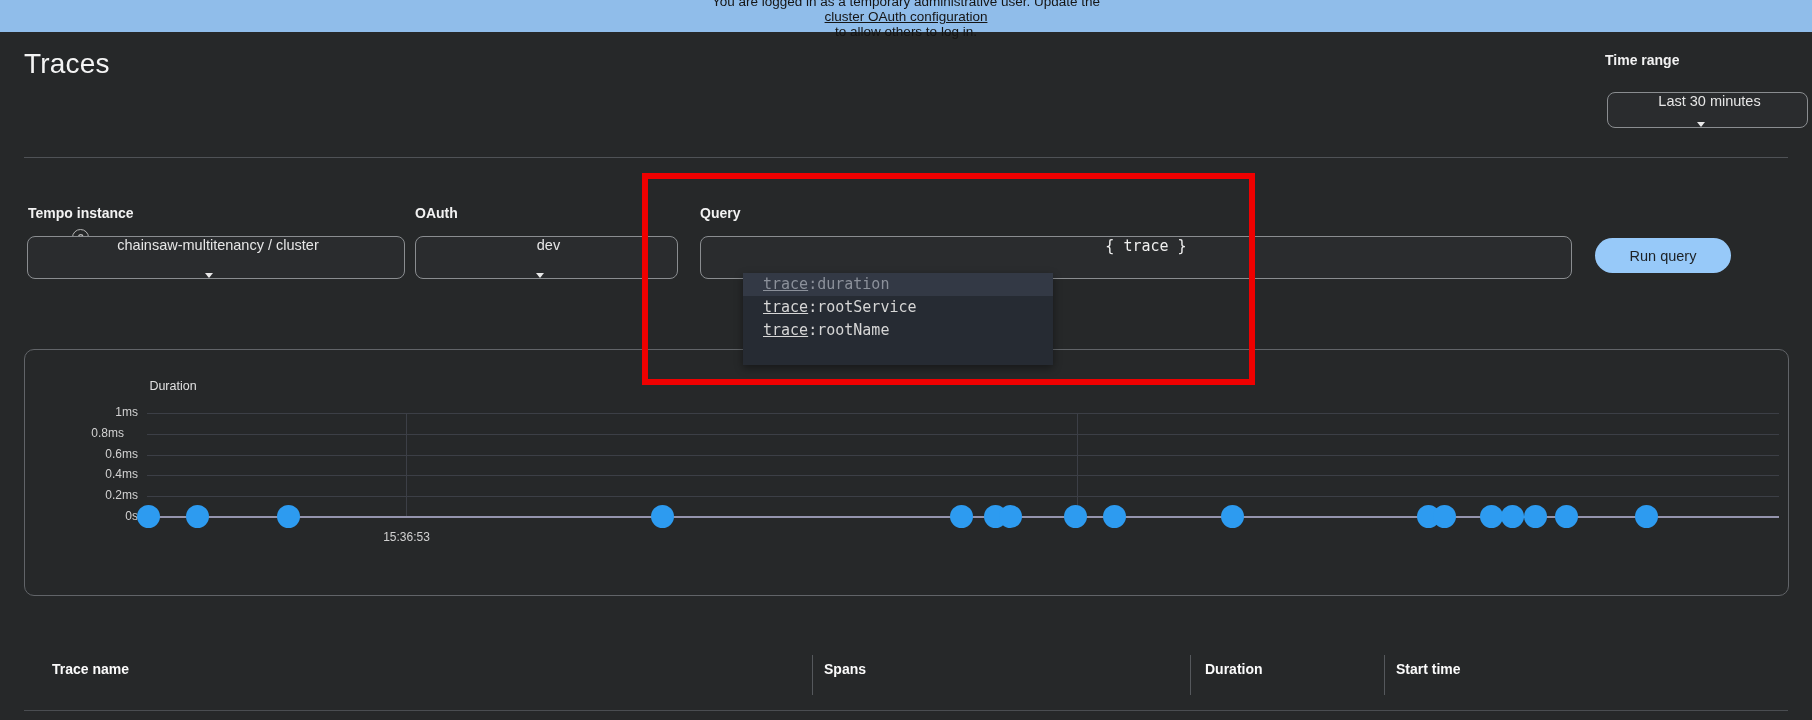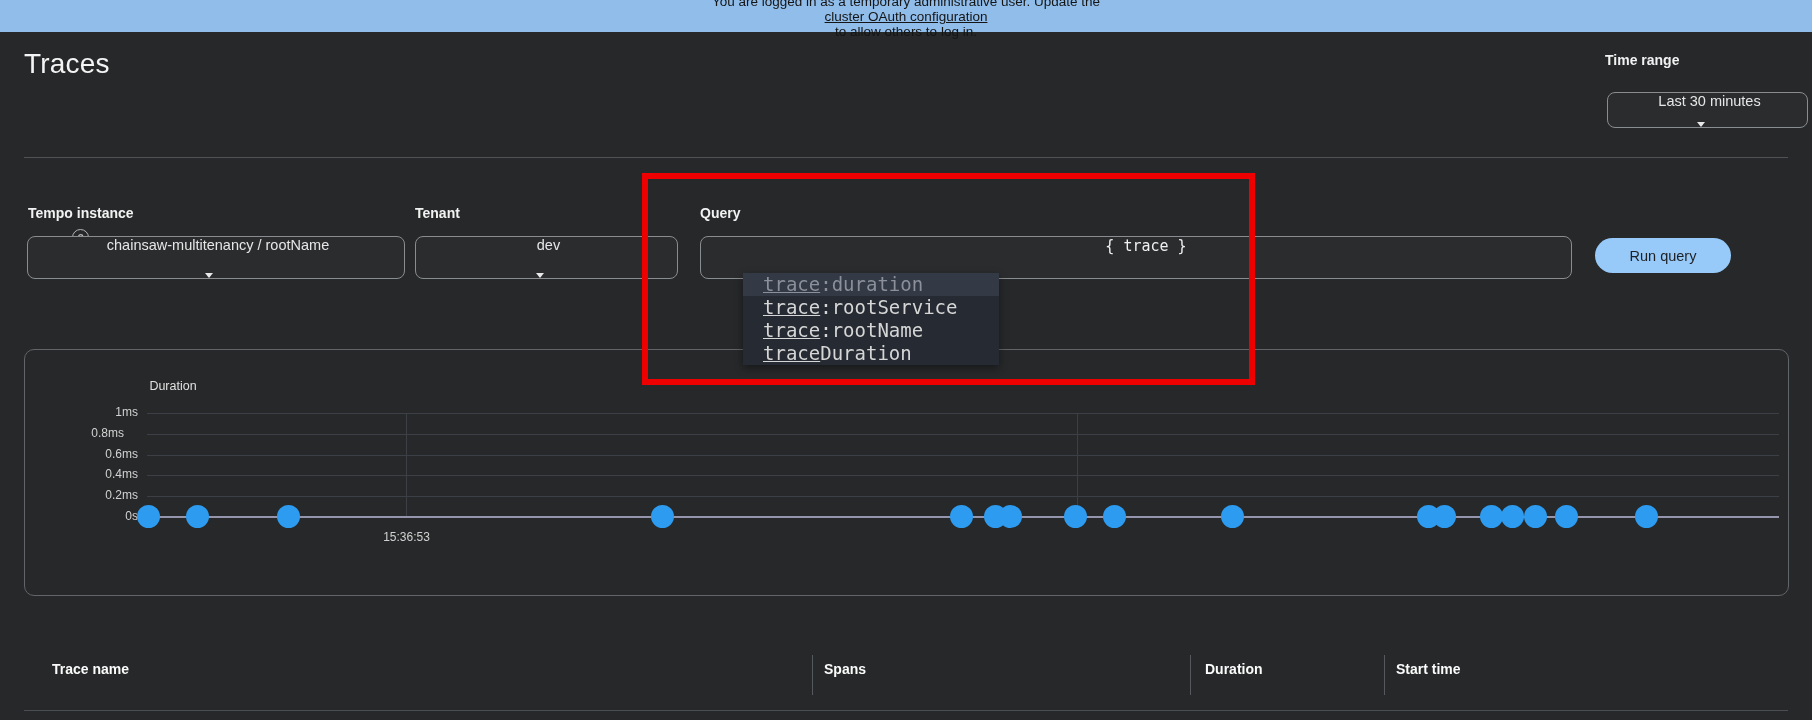--- a/index.html
+++ b/index.html
@@ -32,23 +32,23 @@
   .tenant-select{left:415px;top:236px;width:263px;height:43px;gap:8px;}
   .query-input{box-sizing:border-box;left:700px;top:236px;width:872px;height:43px;
                border:1px solid #8a8d90;border-radius:8px;background:#2a2c2e;
                display:flex;align-items:center;padding-left:20px;cursor:text;
                font-family:"DejaVu Sans Mono",monospace;font-size:15px;color:#f0f0f0;}
   .run-btn{left:1595px;top:238px;width:136px;height:35px;border:none;border-radius:18px;
            background:#97c9f9;color:#1d2125;font-size:14.5px;font-family:"Liberation Sans",sans-serif;
            display:flex;align-items:center;justify-content:center;cursor:pointer;}
 
   
-  .ac-panel{left:743px;top:273px;width:256px;height:92px;background:#262b33;
+  .ac-panel{left:743px;top:273px;width:310px;height:92px;background:#262b33;
             box-shadow:0 3px 8px rgba(0,0,0,.4);z-index:3;
-            font-family:"DejaVu Sans Mono",monospace;font-size:19px;}
+            font-family:"DejaVu Sans Mono",monospace;font-size:15px;}
   .ac-row{height:23px;line-height:23px;padding-left:20px;color:#d6d6d6;cursor:pointer;white-space:nowrap;}
   .ac-row.sel{background:#333945;color:#8b909a;}
   .ac-row .u{text-decoration:underline;}
 
   
   .red-box{left:642px;top:173px;width:601px;height:200px;border:6px solid #ef0000;z-index:5;pointer-events:none;}
 
   
   .chart-card{left:24px;top:349px;width:1765px;height:247px;box-sizing:border-box;
               border:1px solid #616468;border-radius:10px;}
@@ -82,41 +82,40 @@
   <div class="abs select tr-select">
     <span class="val">Last 30 minutes</span>
     <span class="caret"></span>
   </div>
   <div class="abs divider"></div>
 
   <div class="abs f-label" style="left:28px;">
     <span>Tempo instance</span>
     <span class="help">?</span>
   </div>
-  <div class="abs f-label" style="left:415px;">Tenant</div>
+  <div class="abs f-label" style="left:415px;">OAuth</div>
   <div class="abs f-label" style="left:700px;">Query</div>
 
   <div class="abs select tempo-select">
-    <span class="val">chainsaw-multitenancy / rootName</span>
+    <span class="val">chainsaw-multitenancy / cluster</span>
     <span class="caret"></span>
   </div>
   <div class="abs select tenant-select">
     <span class="val">dev</span>
     <span class="caret"></span>
   </div>
   <div class="abs query-input">
     <span>{ trace }</span>
   </div>
   <button class="abs run-btn">Run query</button>
 
   <div class="abs ac-panel" id="ac-panel">
       <div class="ac-row sel"><span class="u">trace</span><span>:duration</span></div>
       <div class="ac-row"><span class="u">trace</span><span>:rootService</span></div>
       <div class="ac-row"><span class="u">trace</span><span>:rootName</span></div>
-      <div class="ac-row"><span class="u">trace</span><span>Duration</span></div>
     </div>
 
   <div class="abs red-box"></div>
 
   <div class="abs chart-card" id="chart-card">
     <div class="c-title">Duration</div>
   <div class="ytick" style="left: 43px; top: 55px;">1ms</div>
       <div class="gridline-h" style="left: 122px; top: 63px; width: 1632px;"></div>
       <div class="ytick" style="left: 29px; top: 75.8px;">0.8ms</div>
       <div class="gridline-h" style="left: 122px; top: 83.8px; width: 1632px;"></div>

